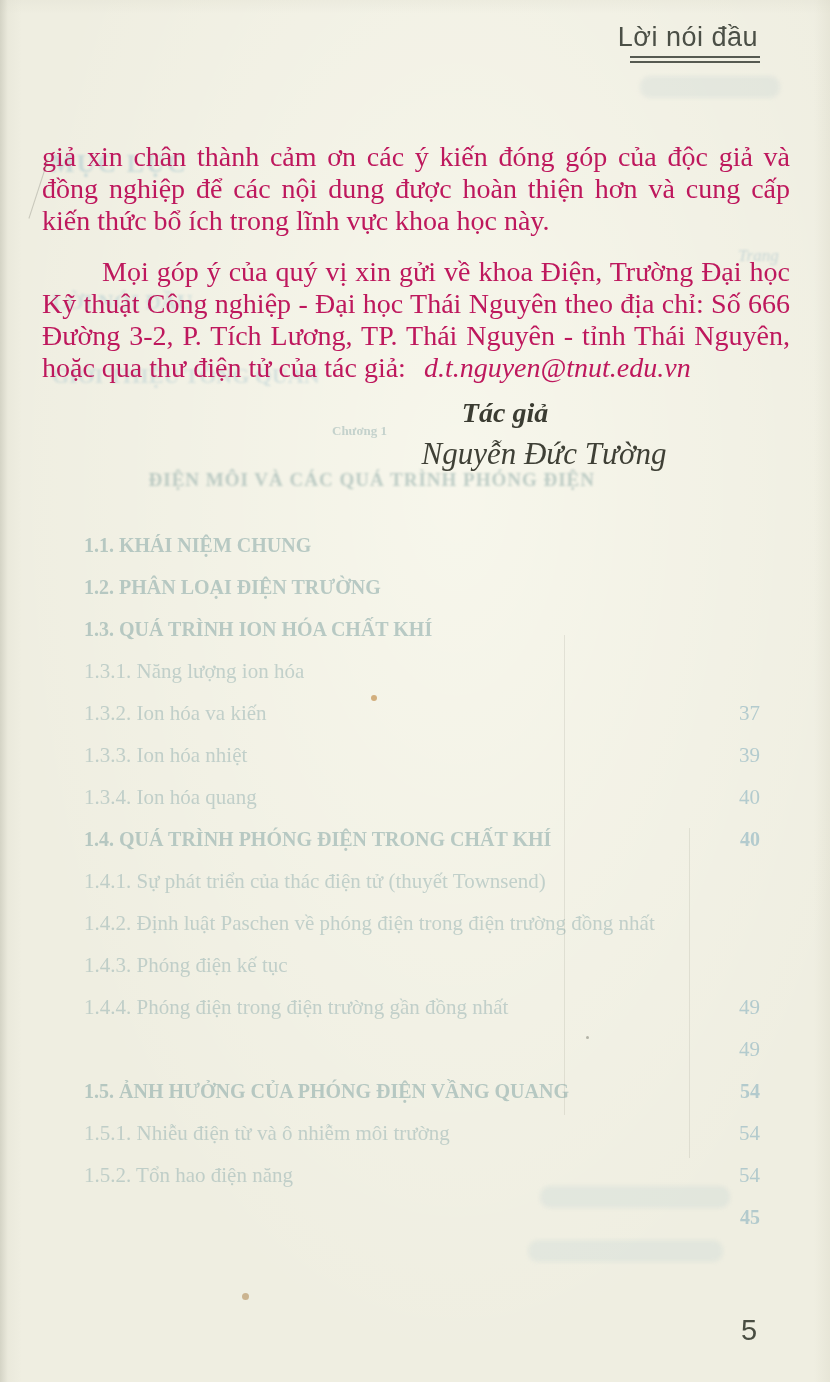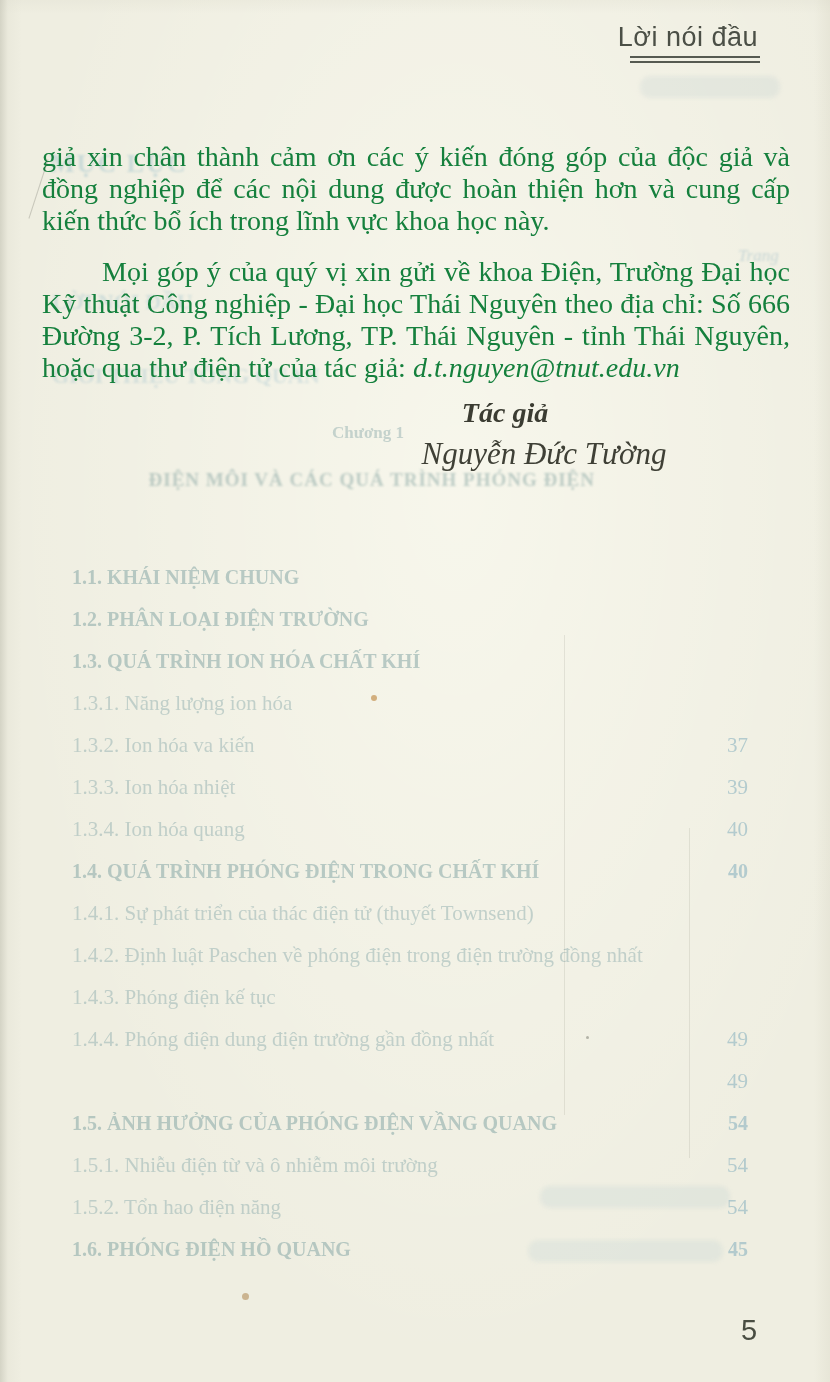--- a/index.html
+++ b/index.html
@@ -29,54 +29,54 @@
     color:#4b4f46;
   }
   .hdr-rule{
     position:absolute;left:630px;top:56px;width:130px;height:3px;
     border-top:2px solid #565a51;border-bottom:2px solid #565a51;
   }
   
   .para{
     position:absolute;left:42px;width:748px;
     font-size:28px;line-height:32px;
-    text-align:justify;color:#15803d;margin:0;
+    text-align:justify;color:#be185d;margin:0;
   }
   .p1{top:141px;}
   .p2{top:256px;text-indent:60px;}
-  .p2 em{font-style:italic;}
+  .p2 em{font-style:italic;margin-left:11px;}
   .sig-role{
     position:absolute;left:505px;top:397px;transform:translateX(-50%);
     font-size:28px;font-style:italic;font-weight:600;color:#3b3c32;
   }
   .sig-name{
     position:absolute;left:544px;top:436px;transform:translateX(-50%);
     font-size:31px;font-style:italic;color:#3f4036;white-space:nowrap;
   }
   .page-num{
     position:absolute;left:741px;top:1314px;
     font-family:"Liberation Sans", sans-serif;
     font-size:29px;color:#494d42;
   }
   
   .ghost{color:rgba(148,176,176,.52);filter:blur(.6px);}
   .ghost-frag{position:absolute;font-weight:bold;white-space:nowrap;}
   .g-muc-luc{left:50px;top:149px;font-size:26px;letter-spacing:2px;color:rgba(125,178,196,.32);filter:blur(1px);}
   .g-trang{left:738px;top:246px;font-size:17px;font-weight:normal;font-style:italic;color:rgba(140,178,192,.4);filter:blur(.8px);}
   .g-loi{left:52px;top:289px;font-size:22px;color:rgba(130,178,196,.28);filter:blur(1px);}
   .g-gioi{left:52px;top:363px;font-size:22px;color:rgba(130,178,196,.26);filter:blur(1px);}
-  .g-chuong{left:332px;top:423px;font-size:17px;color:rgba(148,176,176,.5);filter:blur(.7px);}
+  .g-chuong{left:332px;top:423px;font-size:13px;color:rgba(148,176,176,.5);filter:blur(.7px);}
   .g-chap-title{
     left:105px;top:469px;width:490px;text-align:right;
     font-size:19px;letter-spacing:1px;white-space:normal;
     color:rgba(143,172,168,.55);filter:blur(.8px);
   }
   .ghost-toc{
-    position:absolute;left:72px;top:532px;width:676px;
-    font-size:21px;line-height:27px;margin-top:32px;
+    position:absolute;left:84px;top:532px;width:676px;
+    font-size:21px;line-height:27px;
   }
   .ghost-row{display:flex;justify-content:space-between;align-items:flex-start;margin-bottom:15px;}
   .ghost-label{max-width:585px;}
   .ghost-page{margin-left:auto;padding-left:12px;color:rgba(138,178,192,.6);}
   .ghost-row.heading{font-weight:bold;font-size:20px;color:rgba(140,170,168,.58);}
   
   .streak{position:absolute;width:1px;background:rgba(110,115,100,.14);filter:blur(.4px);}
   .streak-a{left:564px;top:635px;height:480px;}
   .streak-b{left:689px;top:828px;height:330px;}
   .scratch{position:absolute;left:38px;top:158px;width:1px;height:62px;background:rgba(100,100,88,.28);transform:rotate(18deg);}
@@ -154,21 +154,21 @@
         <span class="ghost-label">1.4.2. Định luật Paschen về phóng điện trong điện trường đồng nhất</span>
         <span class="ghost-page"></span>
       </div>
 
       <div class="ghost-row">
         <span class="ghost-label">1.4.3. Phóng điện kế tục</span>
         <span class="ghost-page"></span>
       </div>
 
       <div class="ghost-row">
-        <span class="ghost-label">1.4.4. Phóng điện dung điện trường gần đồng nhất</span>
+        <span class="ghost-label">1.4.4. Phóng điện trong điện trường gần đồng nhất</span>
         <span class="ghost-page">49</span>
       </div>
 
       <div class="ghost-row">
         <span class="ghost-page">49</span>
       </div>
 
       <div class="ghost-row heading">
         <span class="ghost-label">1.5. ẢNH HƯỞNG CỦA PHÓNG ĐIỆN VẦNG QUANG</span>
         <span class="ghost-page">54</span>
@@ -178,21 +178,20 @@
         <span class="ghost-label">1.5.1. Nhiễu điện từ và ô nhiễm môi trường</span>
         <span class="ghost-page">54</span>
       </div>
 
       <div class="ghost-row">
         <span class="ghost-label">1.5.2. Tổn hao điện năng</span>
         <span class="ghost-page">54</span>
       </div>
 
       <div class="ghost-row heading">
-        <span class="ghost-label">1.6. PHÓNG ĐIỆN HỒ QUANG</span>
         <span class="ghost-page">45</span>
       </div>
     </div>
 
   <div class="hdr">Lời nói đầu</div>
   <div class="hdr-rule"></div>
 
   <p class="para p1">giả xin chân thành cảm ơn các ý kiến đóng góp của độc giả và đồng nghiệp để các nội dung được hoàn thiện hơn và cung cấp kiến thức bổ ích trong lĩnh vực khoa học này.</p>
 
   <p class="para p2"><span>Mọi góp ý của quý vị xin gửi về khoa Điện, Trường Đại học Kỹ thuật Công nghiệp - Đại học Thái Nguyên theo địa chỉ: Số 666 Đường 3-2, P. Tích Lương, TP. Thái Nguyên - tỉnh Thái Nguyên, hoặc qua thư điện tử của tác giả: </span><em>d.t.nguyen@tnut.edu.vn</em></p>

